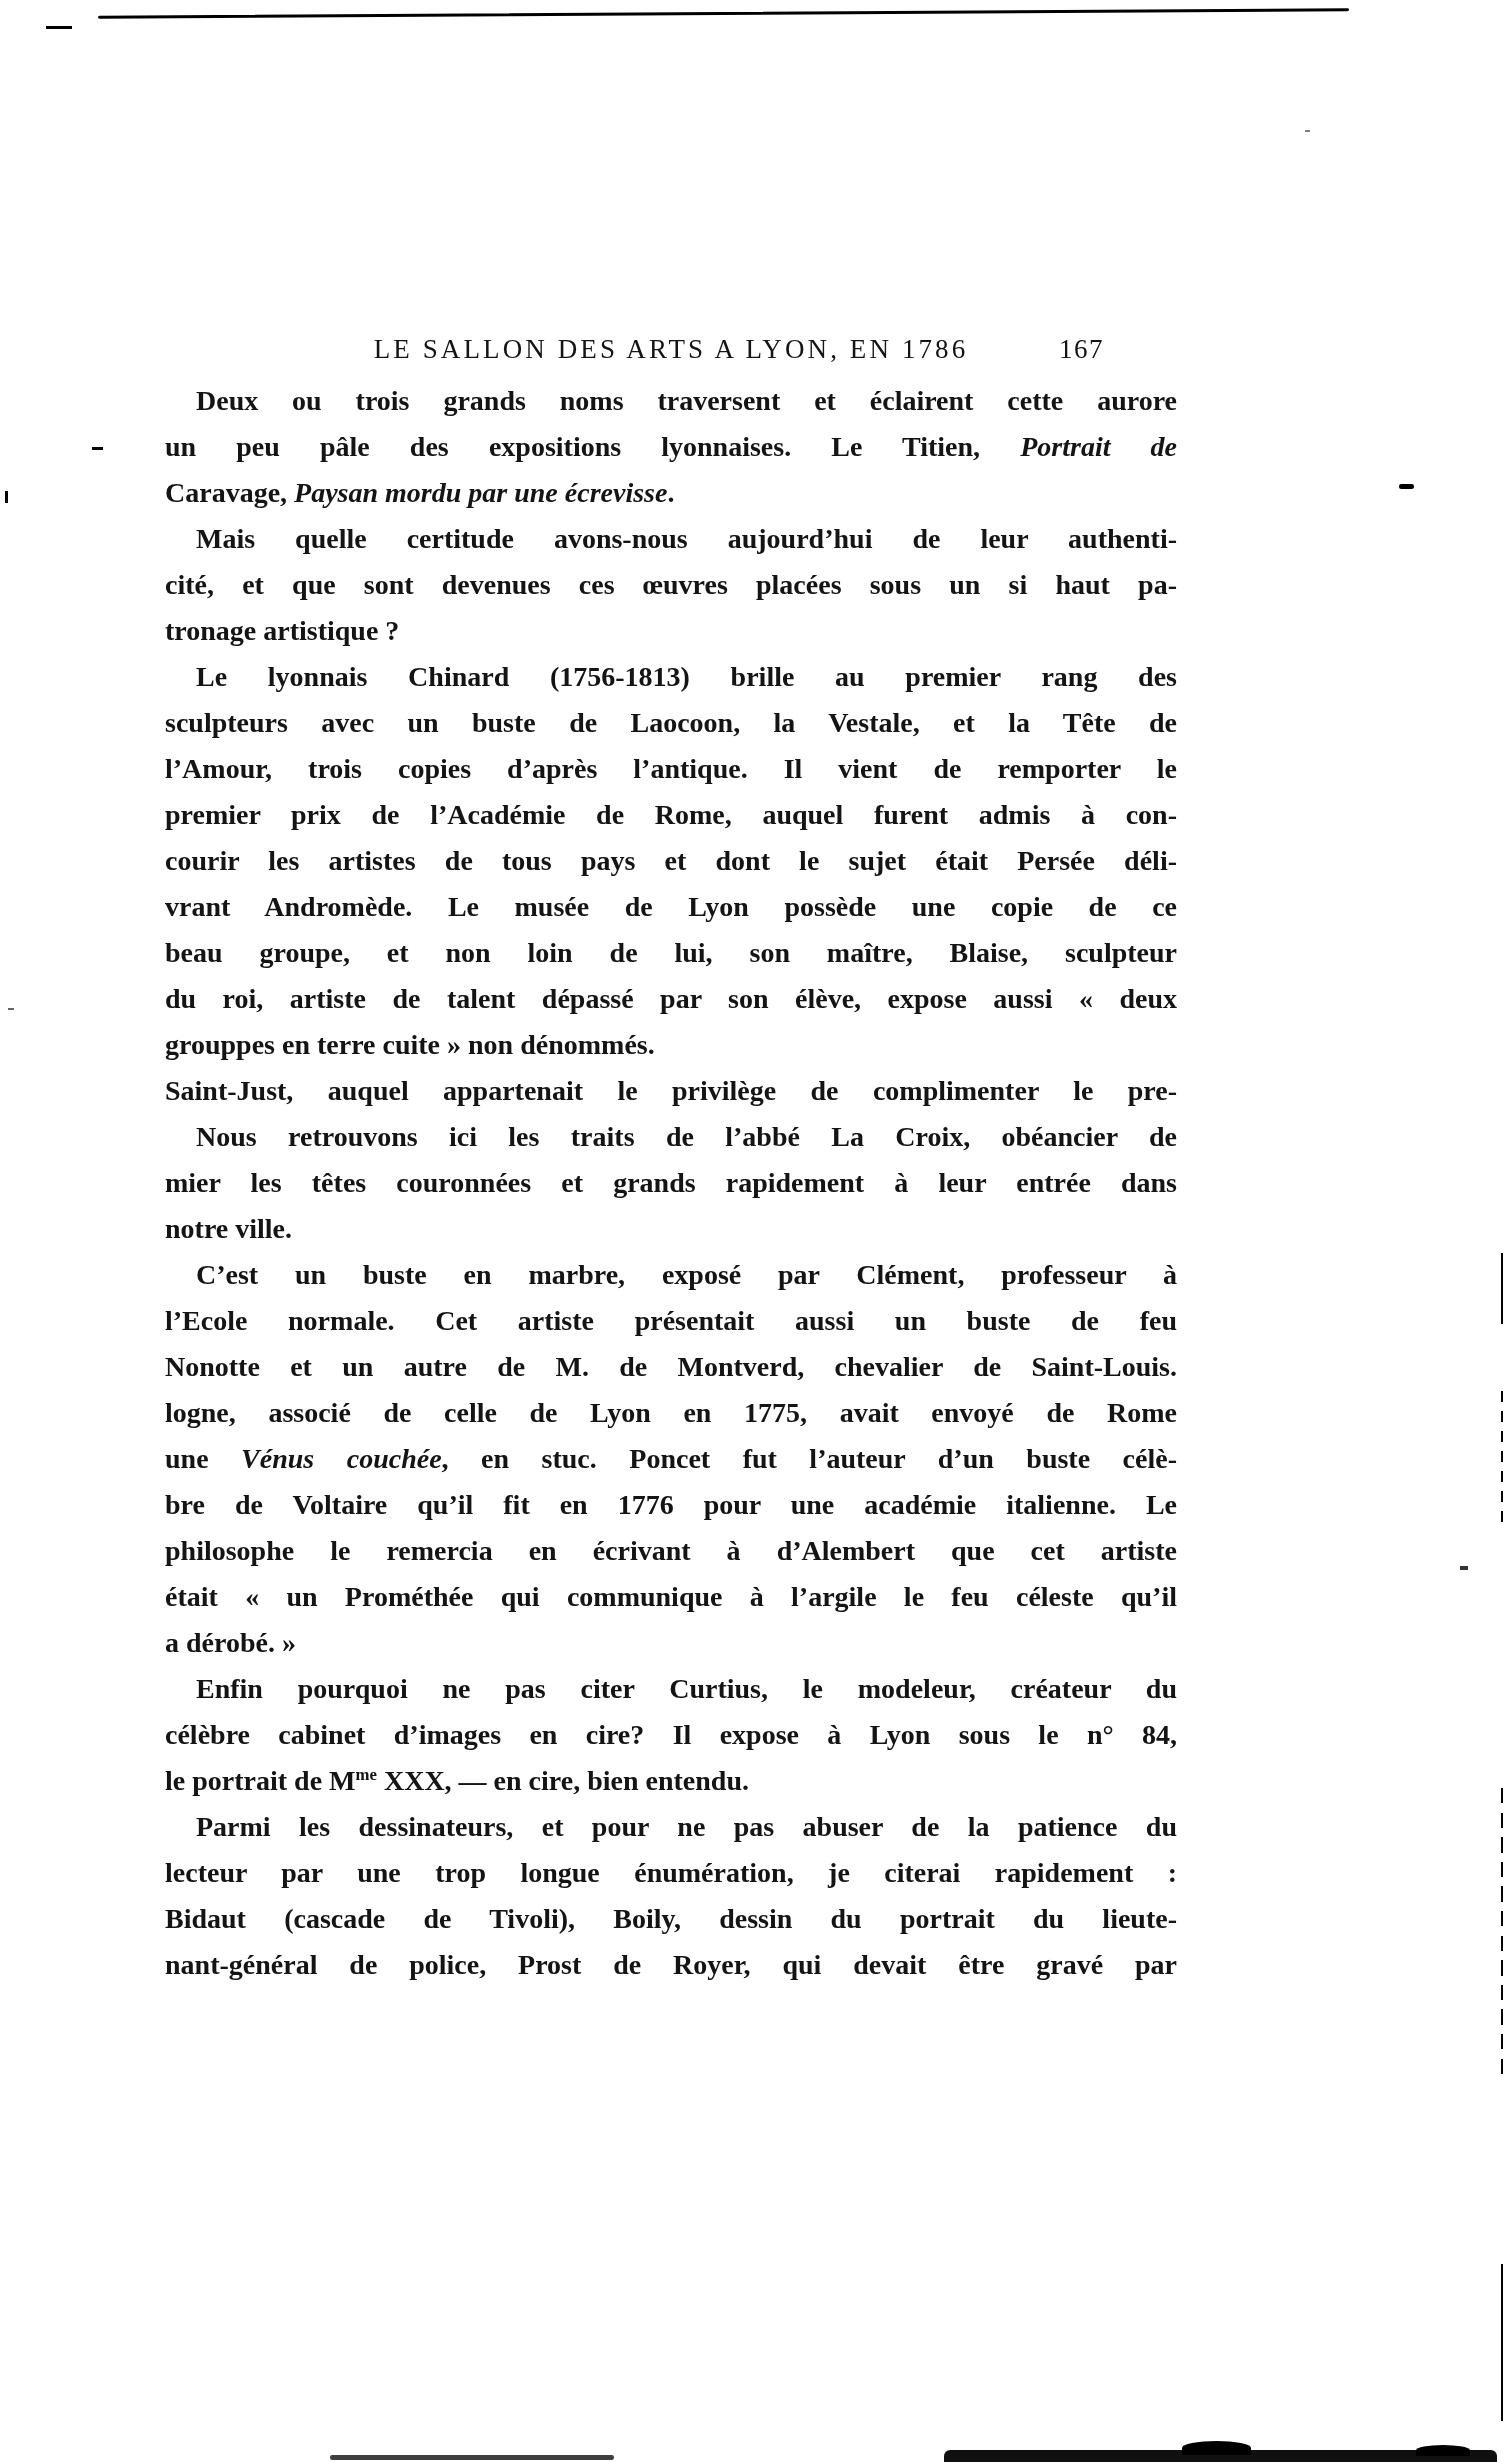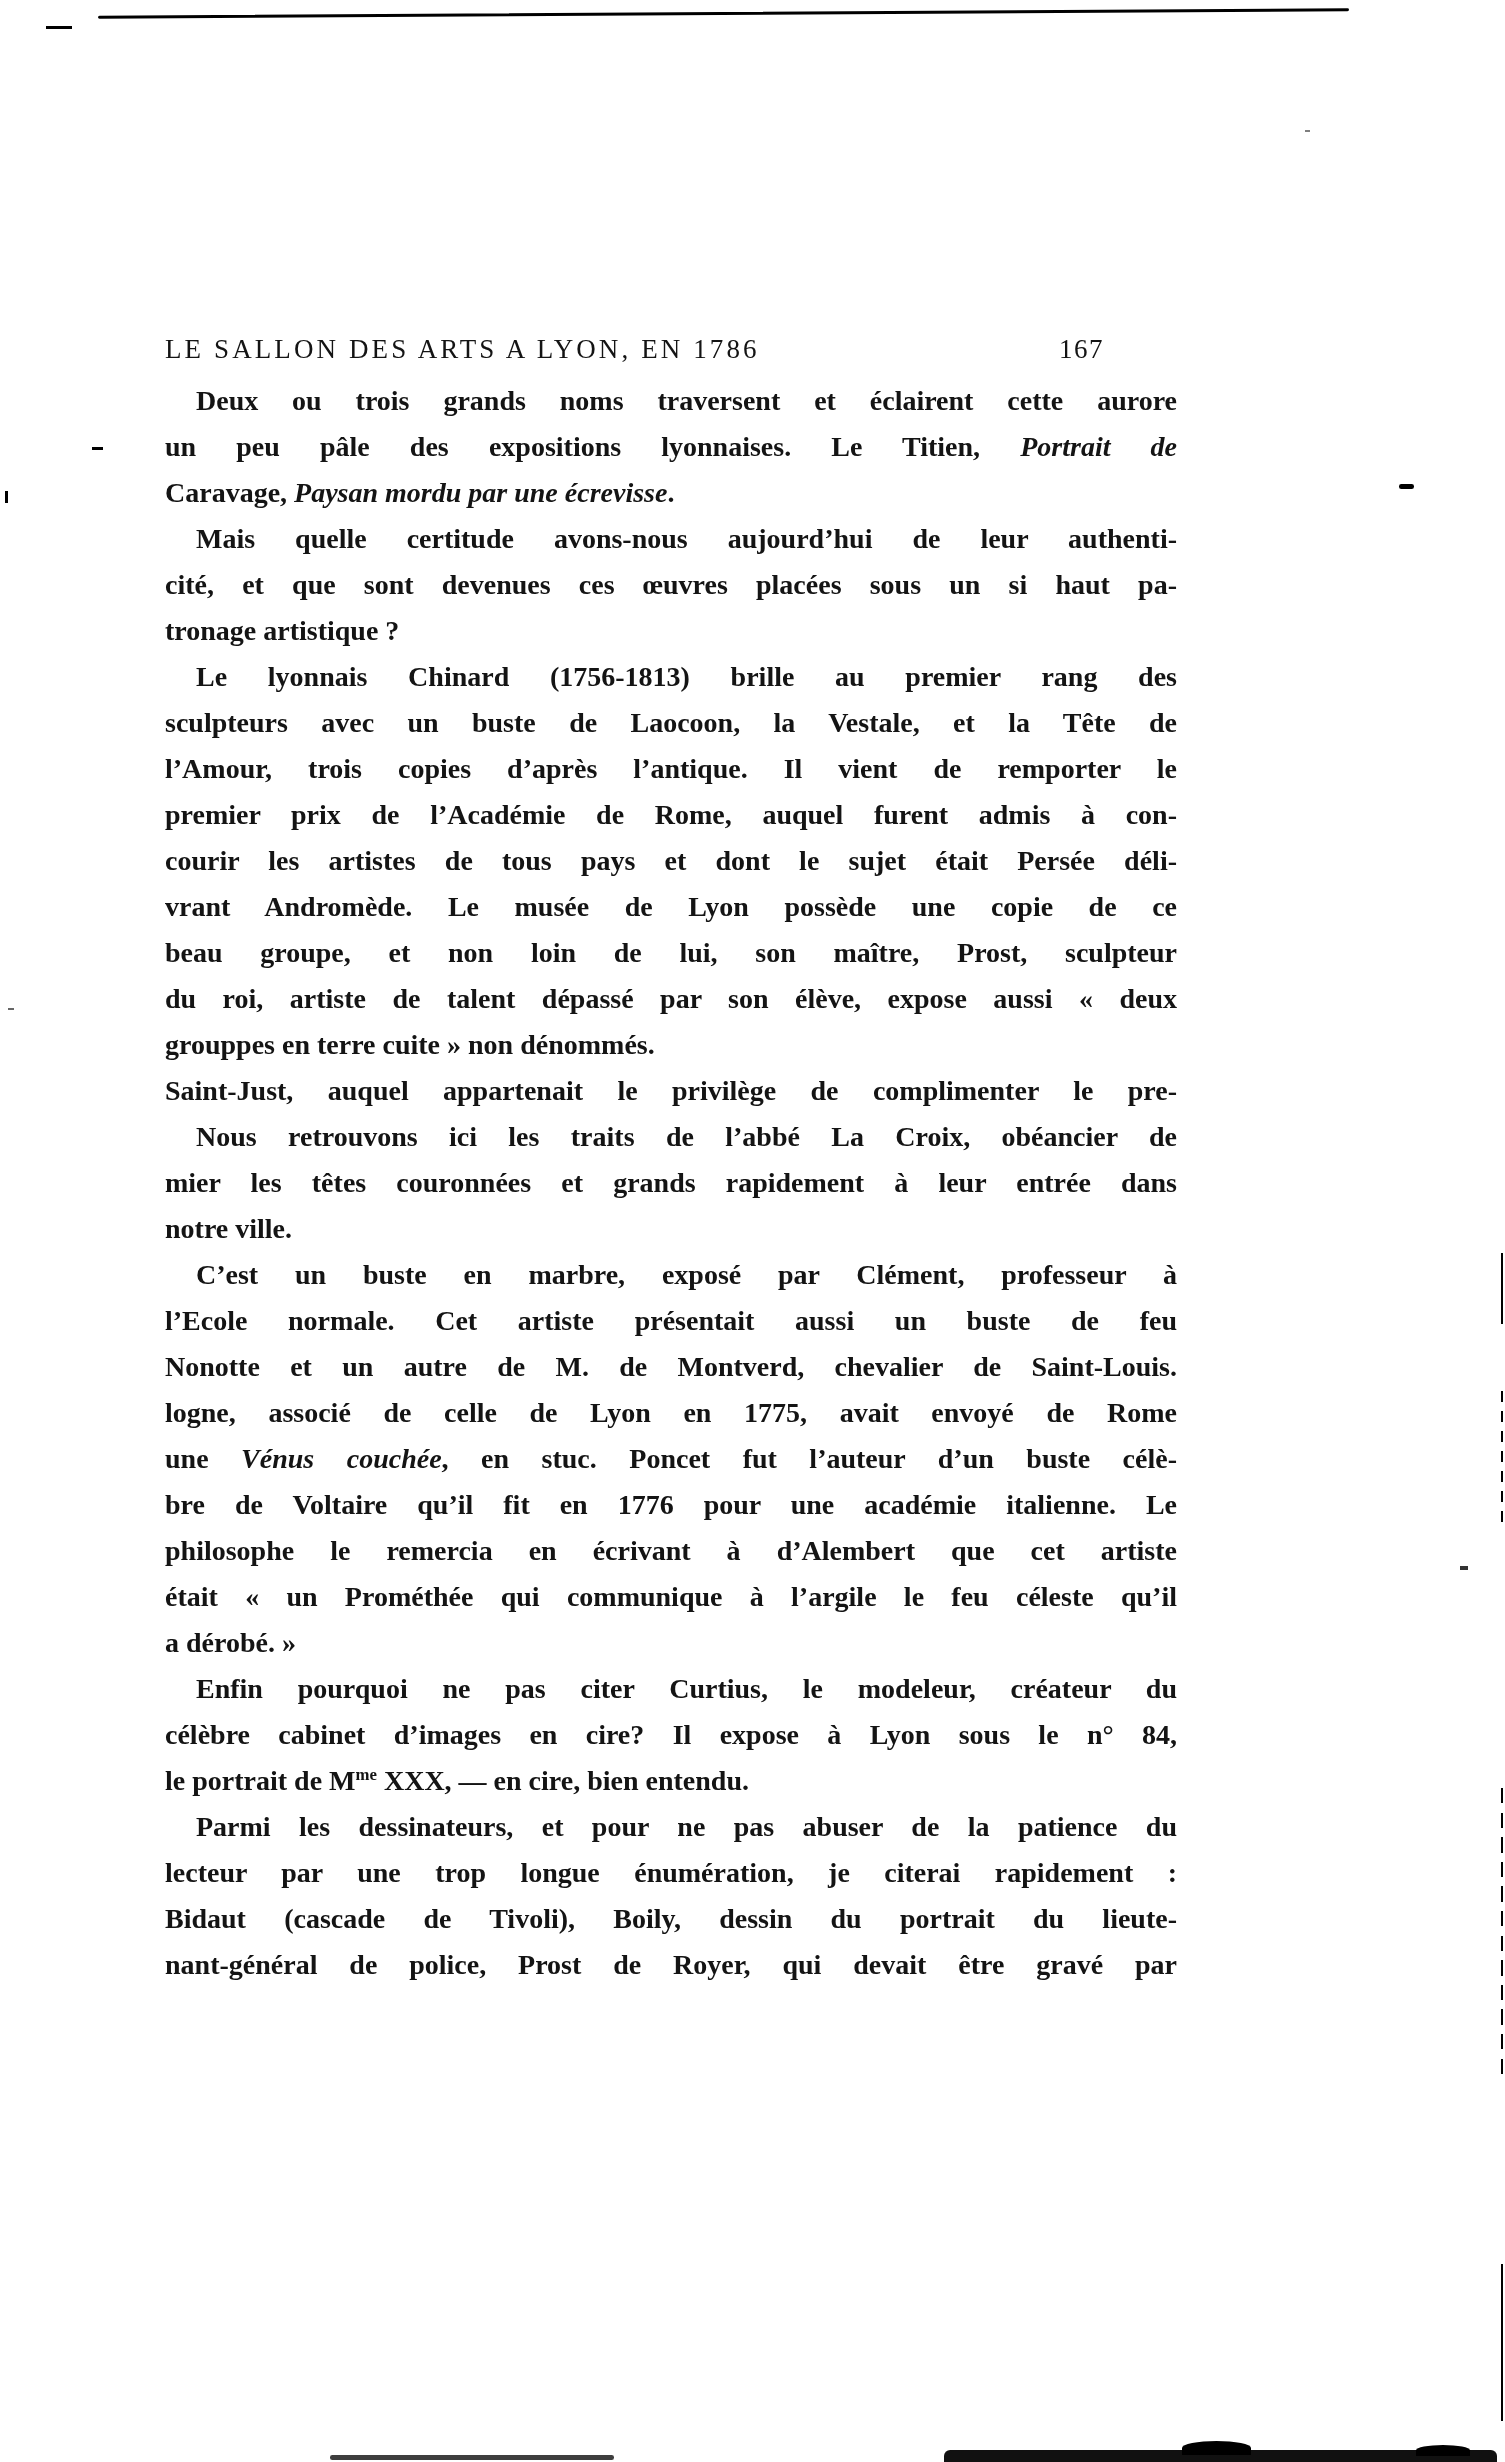--- a/index.html
+++ b/index.html
@@ -19,20 +19,21 @@
     top: 325px;
     width: 1012px;
   }
   .header-row {
     position: relative;
     height: 48px;
     margin-bottom: 4.6px;
   }
   .header-title {
     display: block;
+    text-align: center;
     font-size: 27px;
     letter-spacing: 3.1px;
     line-height: 48px;
     white-space: nowrap;
   }
   .page-number {
     position: absolute;
     right: 73px;
     top: 0;
     font-size: 27px;
@@ -126,21 +127,21 @@
           <div class="line just"><span>cité, et que sont devenues ces œuvres placées sous un si haut pa-</span></div>
           <div class="line"><span>tronage artistique ?</span></div>
         </div>
         <div class="para">
           <div class="line just first"><span>Le lyonnais Chinard (1756-1813) brille au premier rang des</span></div>
           <div class="line just"><span>sculpteurs avec un buste de Laocoon, la Vestale, et la Tête de</span></div>
           <div class="line just"><span>l’Amour, trois copies d’après l’antique. Il vient de remporter le</span></div>
           <div class="line just"><span>premier prix de l’Académie de Rome, auquel furent admis à con-</span></div>
           <div class="line just"><span>courir les artistes de tous pays et dont le sujet était Persée déli-</span></div>
           <div class="line just"><span>vrant Andromède. Le musée de Lyon possède une copie de ce</span></div>
-          <div class="line just"><span>beau groupe, et non loin de lui, son maître, Prost, sculpteur</span></div>
+          <div class="line just"><span>beau groupe, et non loin de lui, son maître, Blaise, sculpteur</span></div>
           <div class="line just"><span>du roi, artiste de talent dépassé par son élève, expose aussi « deux</span></div>
           <div class="line"><span>grouppes en terre cuite » non dénommés.</span></div>
         </div>
         <div class="para">
           <div class="line just"><span>Saint-Just, auquel appartenait le privilège de complimenter le pre-</span></div>
           <div class="line just first"><span>Nous retrouvons ici les traits de l’abbé La Croix, obéancier de</span></div>
           <div class="line just"><span>mier les têtes couronnées et grands rapidement à leur entrée dans</span></div>
           <div class="line"><span>notre ville.</span></div>
         </div>
         <div class="para">

